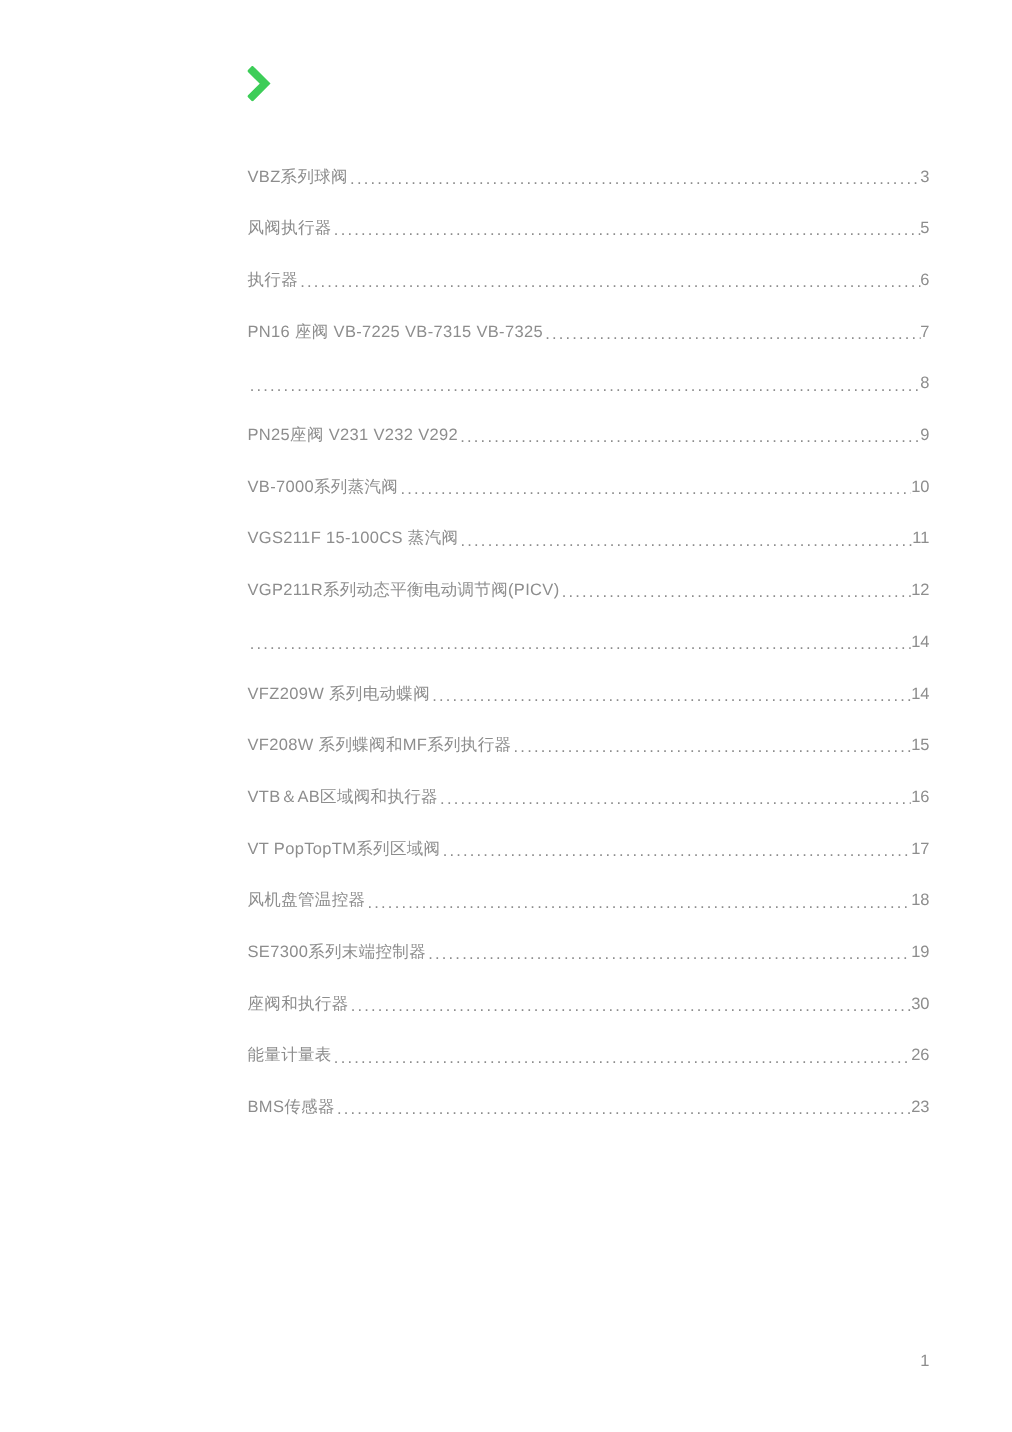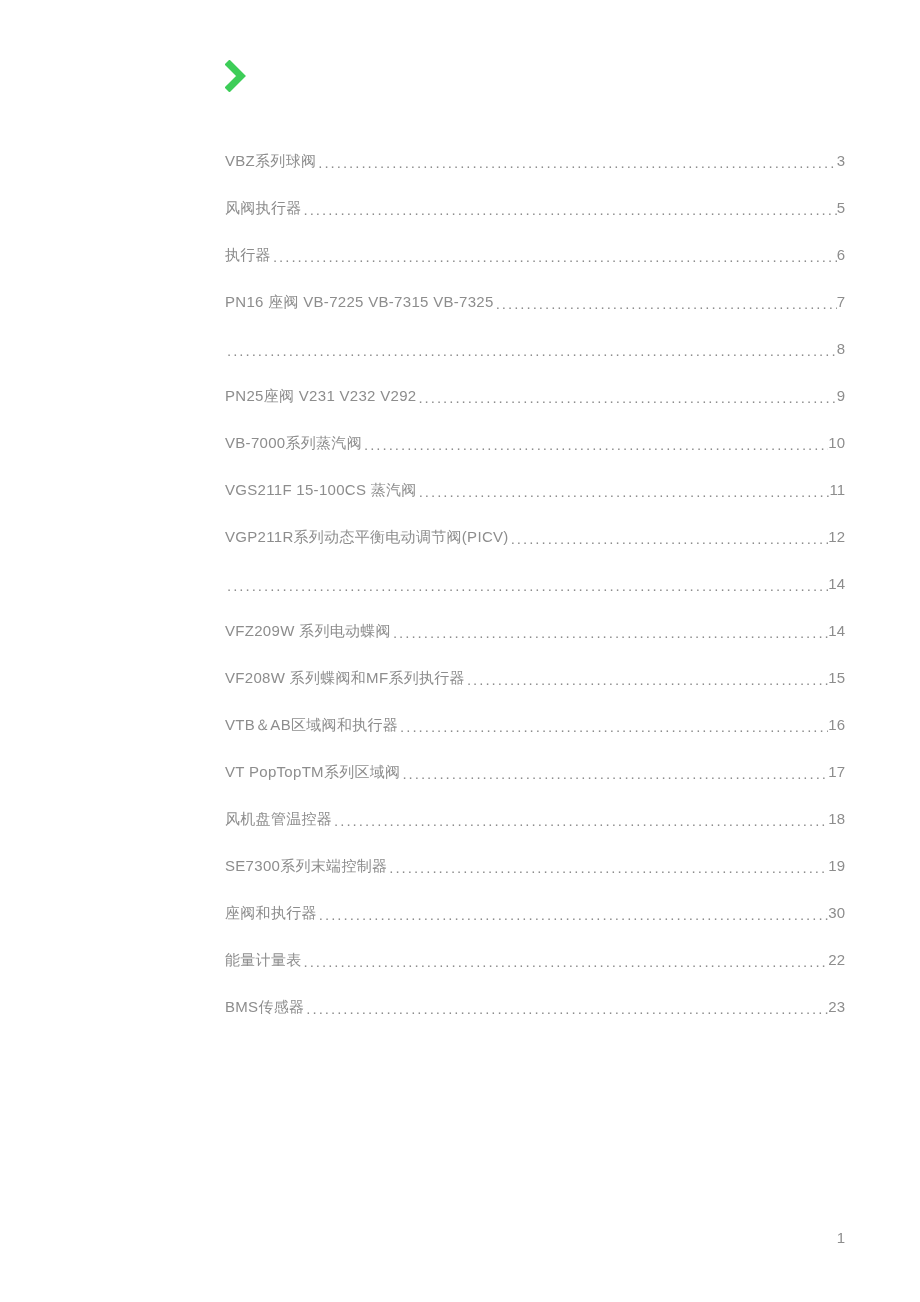--- a/index.html
+++ b/index.html
@@ -162,21 +162,21 @@
         <span class="toc-page">19</span>
       </div>
       <div class="toc-row">
         <span class="toc-label">座阀和执行器</span>
         <span class="dots">........................................................................................................................................................................................................</span>
         <span class="toc-page">30</span>
       </div>
       <div class="toc-row">
         <span class="toc-label">能量计量表</span>
         <span class="dots">........................................................................................................................................................................................................</span>
-        <span class="toc-page">22</span>
+        <span class="toc-page">26</span>
       </div>
       <div class="toc-row">
         <span class="toc-label">BMS传感器</span>
         <span class="dots">........................................................................................................................................................................................................</span>
         <span class="toc-page">23</span>
       </div>
     </div>
 
   <div class="page-number">1</div>
 </div>

